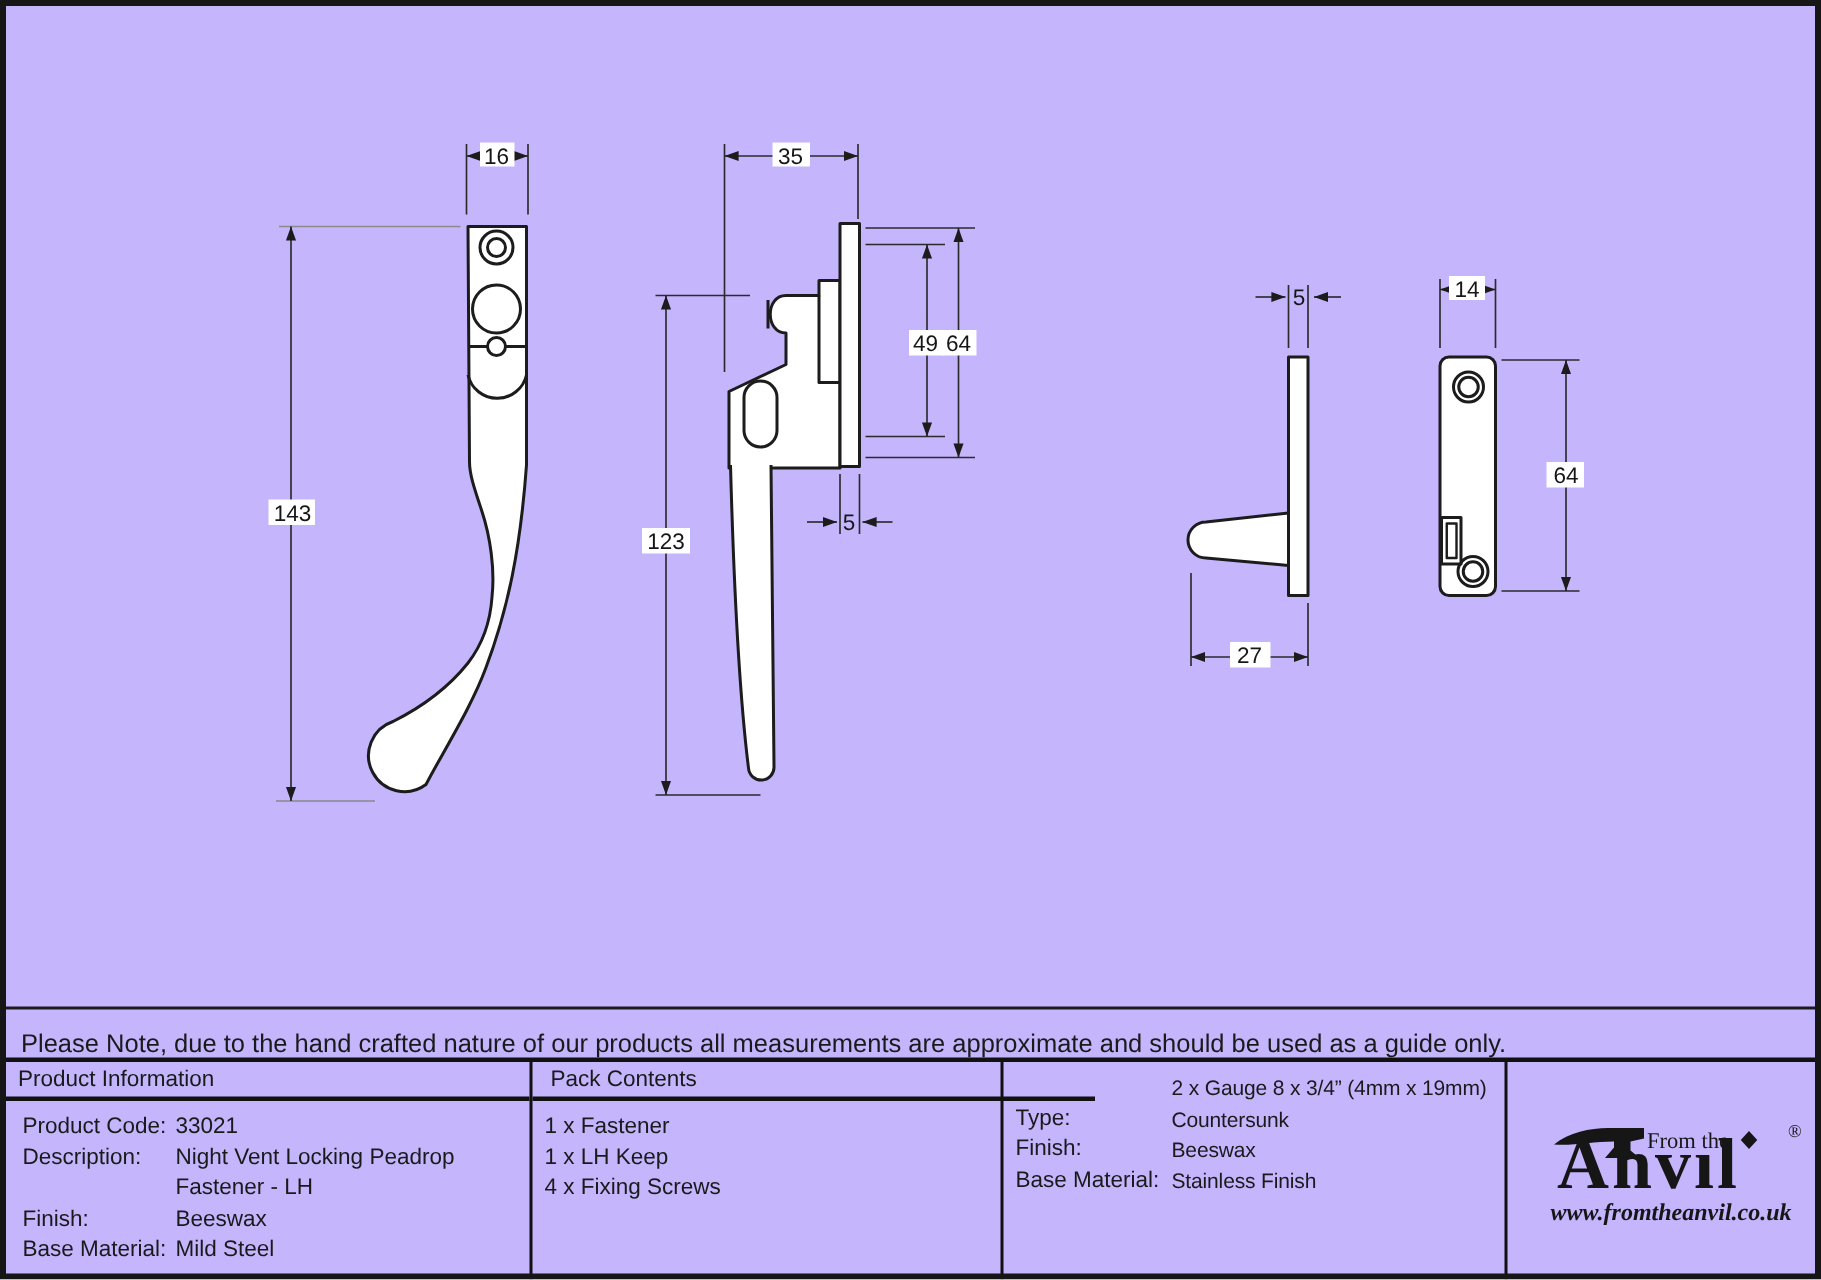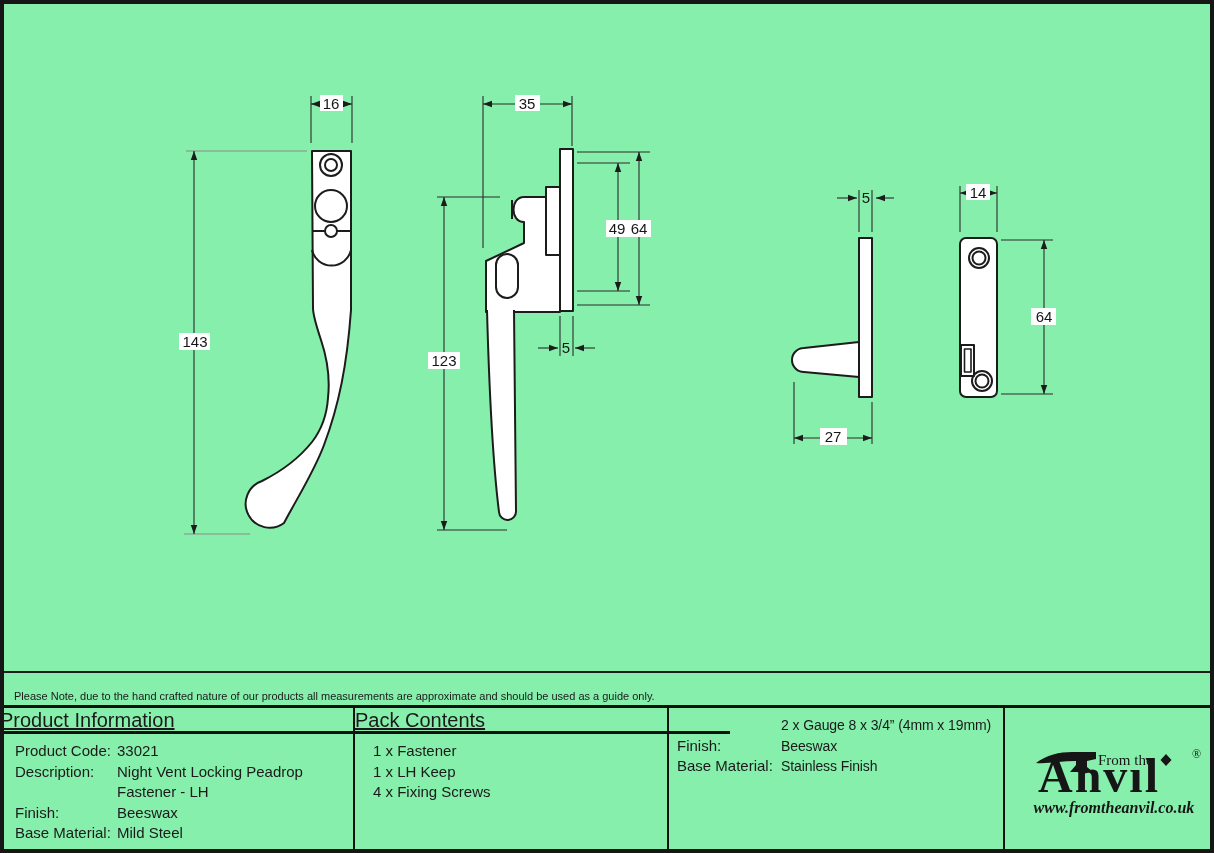--- a/index.html
+++ b/index.html
@@ -1,41 +1,41 @@
 <!DOCTYPE html>
 <html><head>
 <meta charset="utf-8">
 <style>
   html,body{margin:0;padding:0;background:#e8e8e8;}
   .sheet{
-    position:relative;width:1214px;height:853px;background:#86efac;
+    position:relative;width:1214px;height:853px;background:#c4b5fd;
     font-family:"Liberation Sans",sans-serif;color:#1a1a1a;overflow:hidden;
   }
   .frame{position:absolute;inset:0;border:4px solid #161616;pointer-events:none;z-index:50;}
   .drawing-area{position:absolute;left:0;top:0;width:1214px;height:671px;}
   .note-row{
     position:absolute;left:0;top:671px;width:1214px;height:48px;
     border-top:2px solid #1c1c1c;box-sizing:border-box;
-    display:flex;align-items:center;padding-left:14px;font-size:11px;
+    display:flex;align-items:center;padding-left:14px;font-size:17px;
   }
   .table-area{position:absolute;left:0;top:705px;width:1214px;bottom:0;border-top:3px solid #111;box-sizing:border-box;}
   .col{position:absolute;top:0;bottom:0;box-sizing:border-box;}
   .col-product{left:0;width:353px;}
   .col-pack{left:353px;width:377px;border-left:2px solid #111;}
   .col-screws{left:667px;width:336px;border-left:2px solid #111;}
   .col-logo{left:1003px;right:0;border-left:2px solid #111;}
-  .col-header{height:23px;border-bottom:3px solid #111;font-size:20px;line-height:24px;padding-left:0;text-decoration:underline;}
+  .col-header{height:23px;border-bottom:3px solid #111;font-size:15px;line-height:24px;padding-left:12px;}
   .rows{padding:7px 0 0 15px;font-size:15px;line-height:20.5px;}
   .trow{display:flex;}
   .trow .lbl{flex:none;}
   .col-product .lbl{width:102px;}
   .col-screws .rows{padding-left:8px;}
   .col-screws .lbl{width:104px;}
   .col-screws .val{font-size:14px;letter-spacing:-0.1px;white-space:nowrap;}
-  .col-pack .rows{padding-left:8px;margin-left:10px;}
+  .col-pack .rows{padding-left:8px;}
   .logo-wrap{display:flex;justify-content:flex-end;}
   svg text{font-family:"Liberation Sans",sans-serif;}
   .dim-label{font-size:15px;fill:#161616;}
   .logo-serif{font-family:"Liberation Serif",serif;}
 </style>
 </head>
 <body>
 
 <div class="sheet">
   <div class="frame"></div>
@@ -210,20 +210,24 @@
       </div>
     </div>
 
     <div class="col col-screws">
       <div class="rows">
         <div class="trow">
           <span class="lbl"></span>
           <span class="val">2 x Gauge 8 x 3/4” (4mm x 19mm)</span>
         </div>
         <div class="trow">
+          <span class="lbl">Type:</span>
+          <span class="val">Countersunk</span>
+        </div>
+        <div class="trow">
           <span class="lbl">Finish:</span>
           <span class="val">Beeswax</span>
         </div>
         <div class="trow">
           <span class="lbl">Base Material:</span>
           <span class="val">Stainless Finish</span>
         </div>
       </div>
     </div>
 

